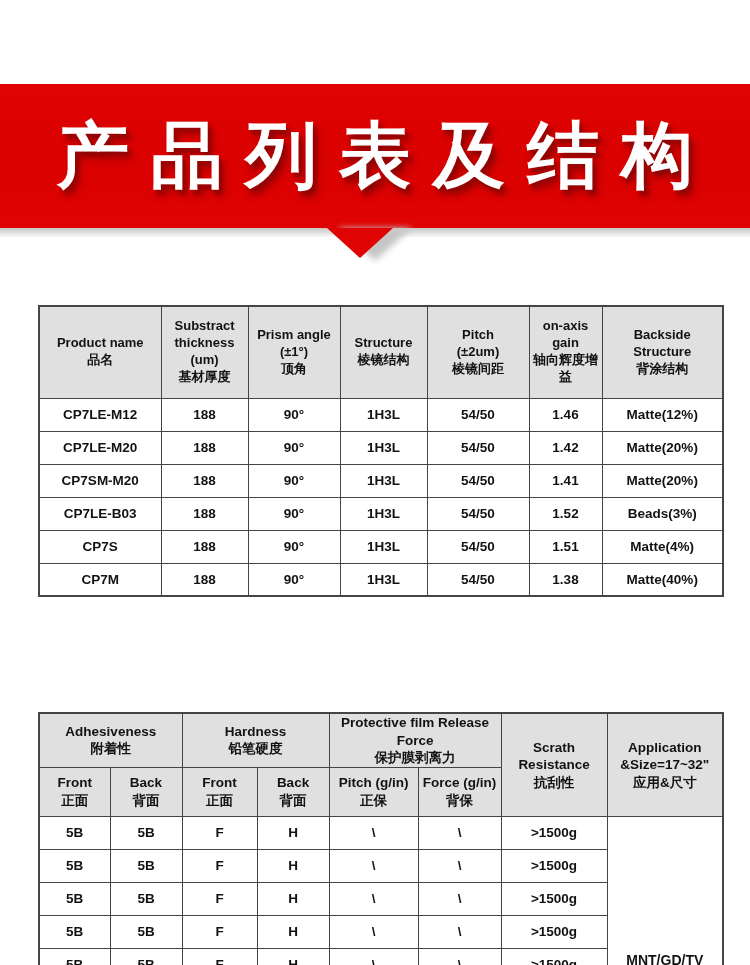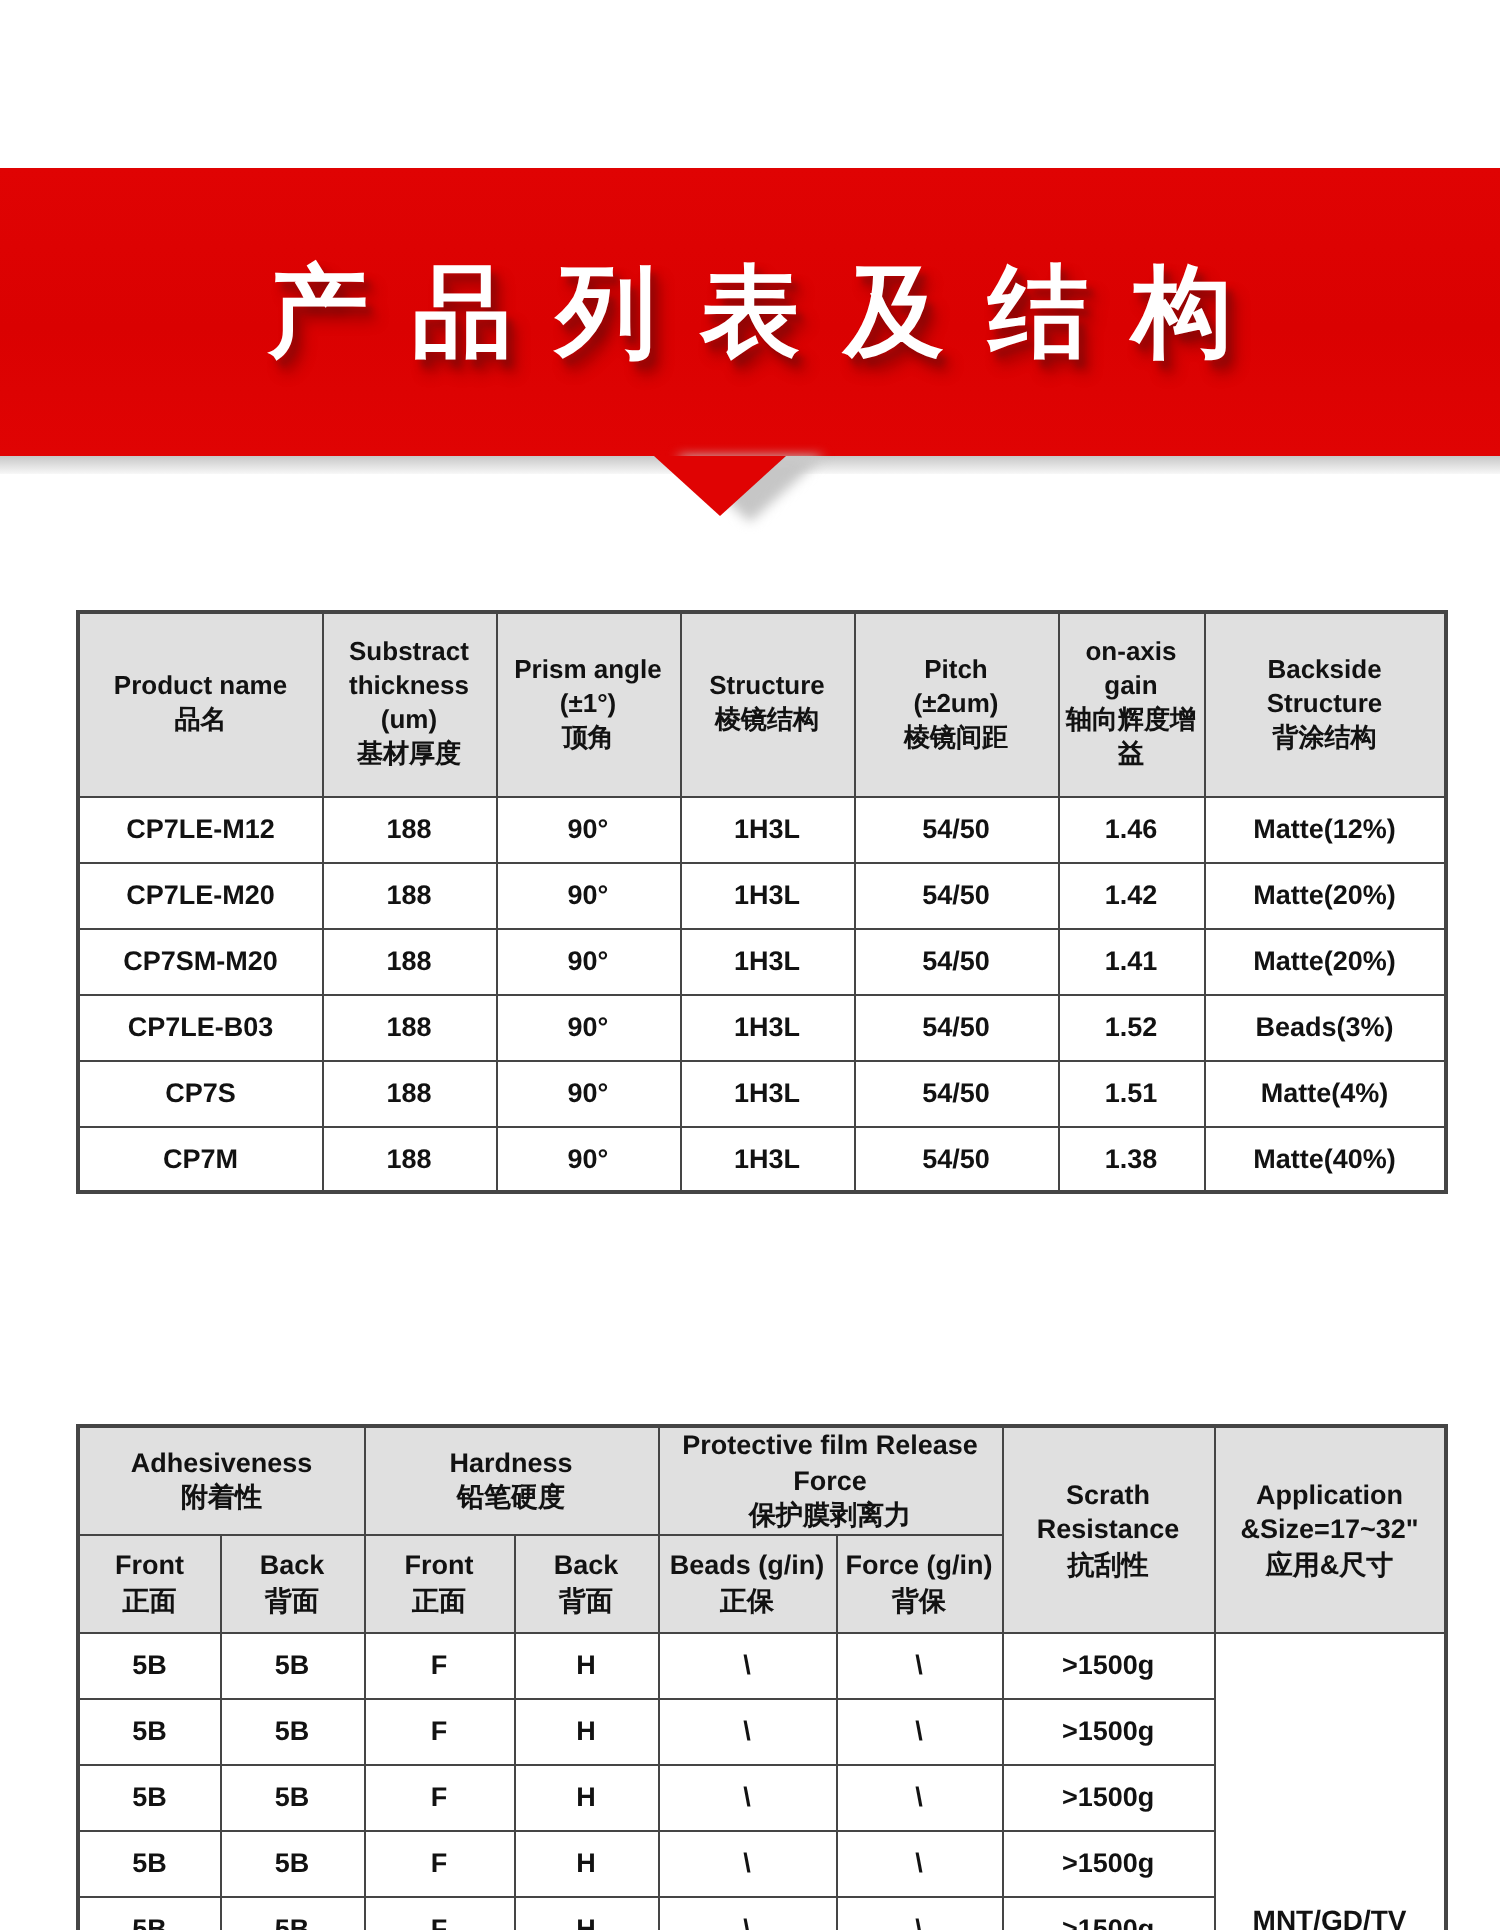--- a/index.html
+++ b/index.html
@@ -15,21 +15,21 @@
   
   .banner {
     position: absolute;
     left: 0; top: 84px;
     width: 750px; height: 144px;
     background: linear-gradient(180deg, var(--banner-red,#e00303) 0%, #da0101 55%, var(--banner-red,#e00303) 100%);
     display: flex; align-items: center; justify-content: center;
   }
   .banner-title {
     color: #ffffff;
-    font-size: 50px;
+    font-size: 72px;
     font-weight: bold;
     letter-spacing: 22px;
     margin-left: 22px;            
     white-space: nowrap;
     text-shadow: 3px 4px 3px rgba(120,10,10,0.55), 5px 7px 7px rgba(90,0,0,0.45);
   }
   .banner-shadow {
     position: absolute;
     left: 0; top: 228px;
     width: 750px; height: 9px;
@@ -230,21 +230,21 @@
       </tr>
       <tr class="sub-row">
         <th>Front
 正面</th>
         <th>Back
 背面</th>
         <th>Front
 正面</th>
         <th>Back
 背面</th>
-        <th>Beads (g/in)
+        <th>Pitch (g/in)
 正保</th>
         <th>Force (g/in)
 背保</th>
       </tr>
     </thead>
     <tbody>
         <tr>
           <td>5B</td>
           <td>5B</td>
           <td>F</td>

